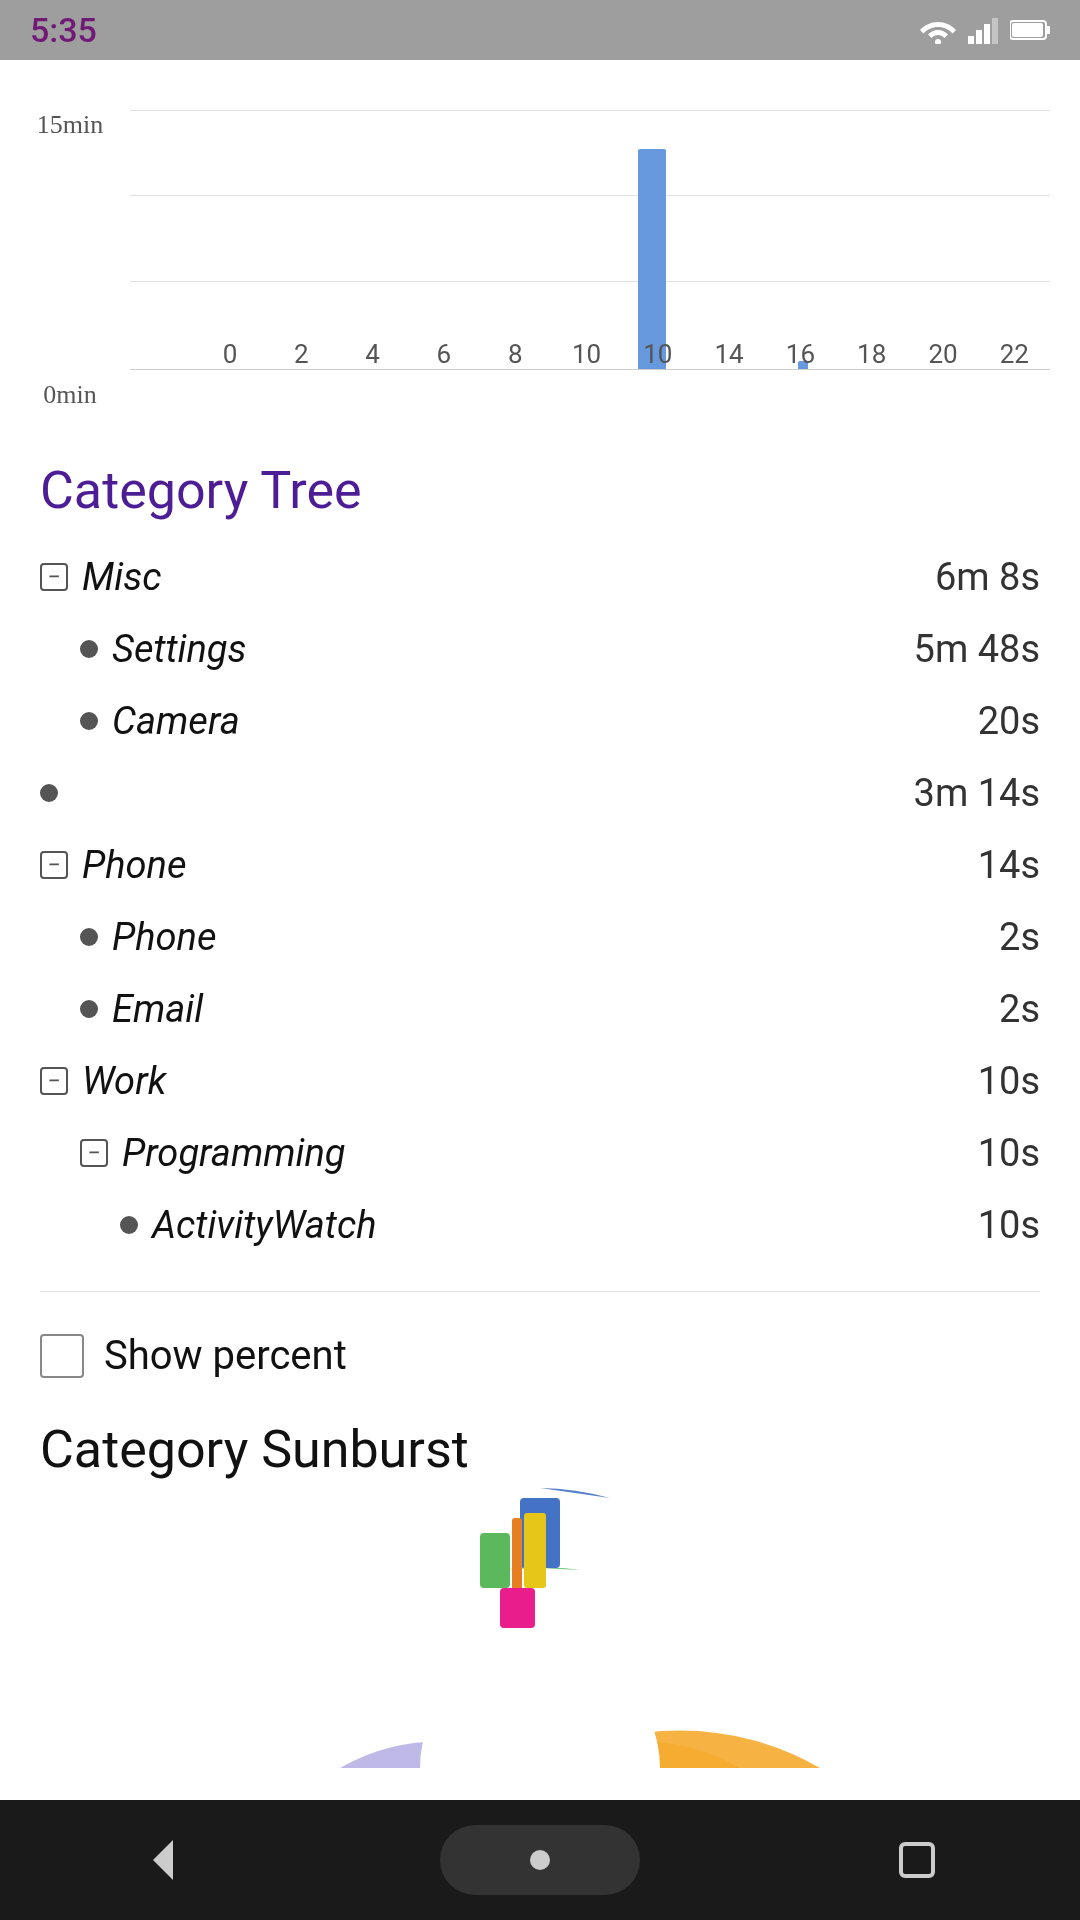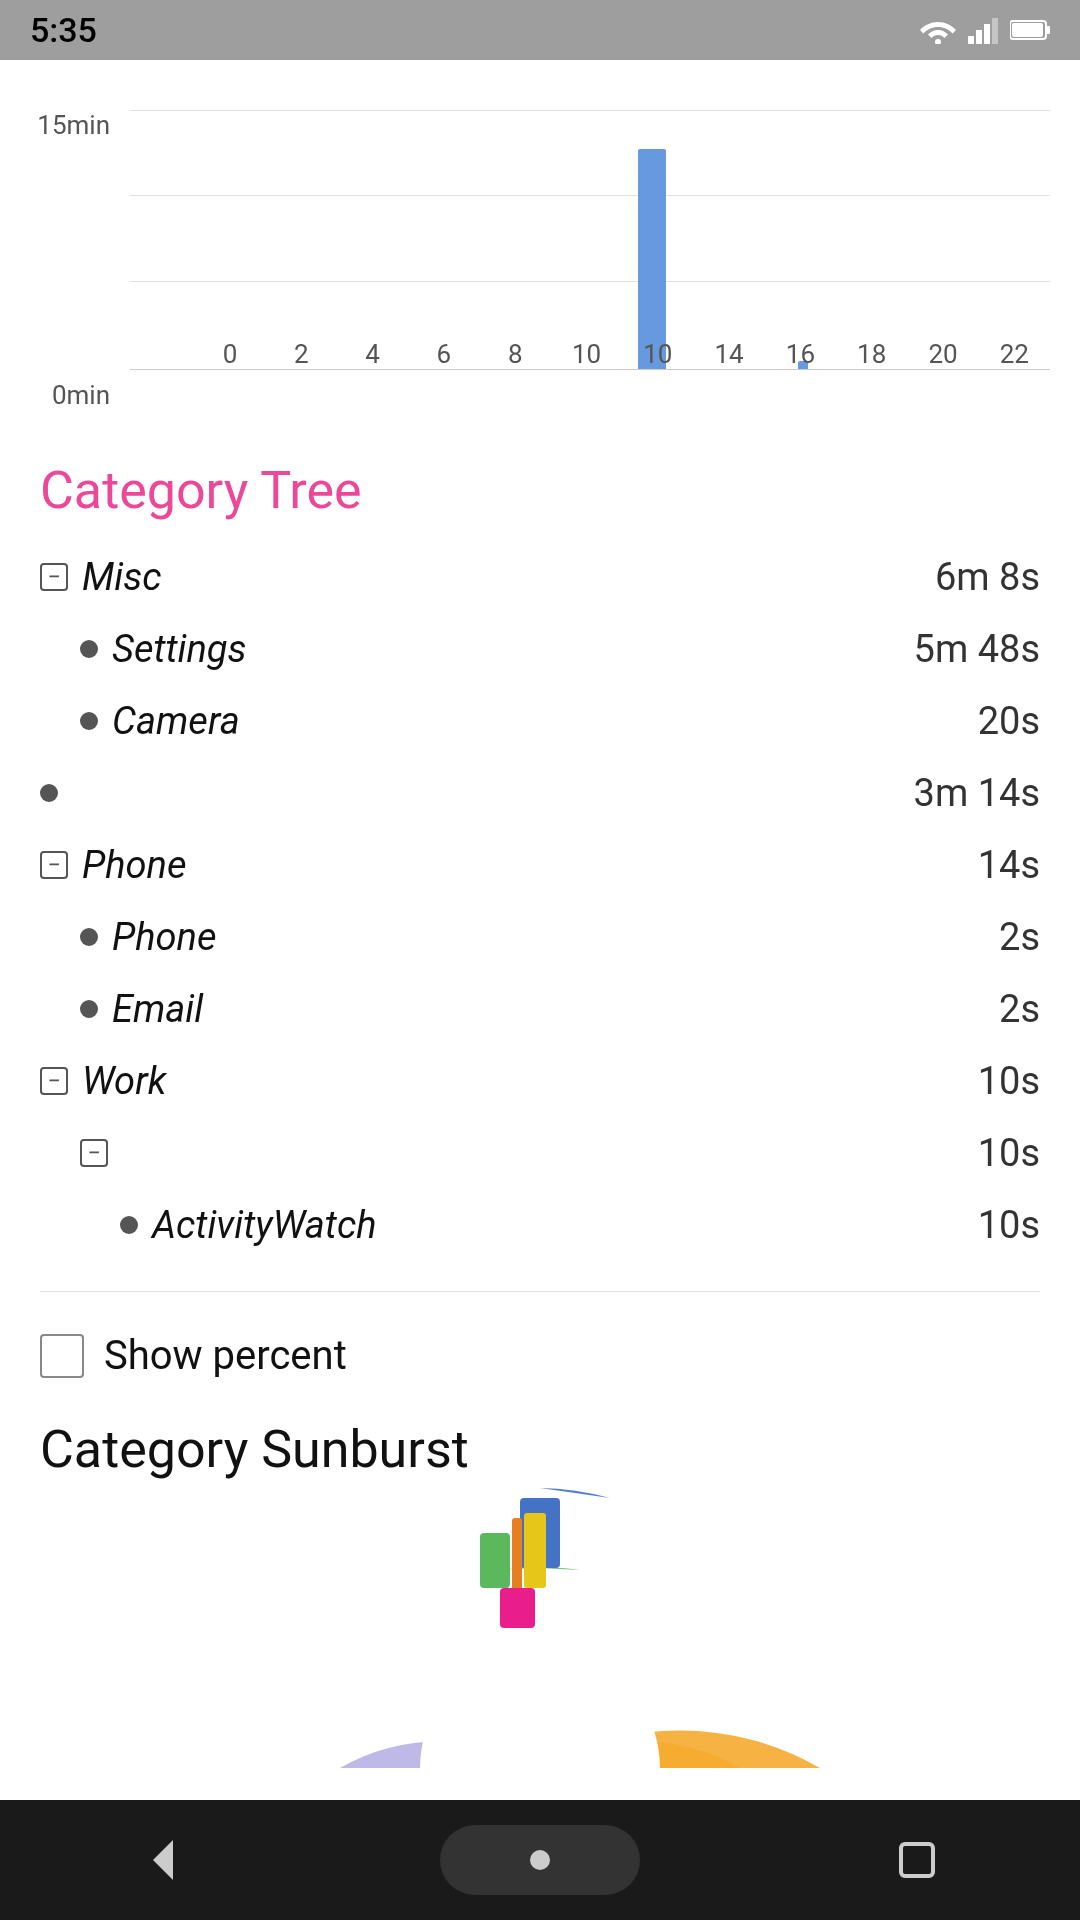--- a/index.html
+++ b/index.html
@@ -20,21 +20,21 @@
     .status-bar {
       background: #9e9e9e;
       height: 60px;
       display: flex;
       align-items: center;
       padding: 0 30px;
       justify-content: space-between;
       flex-shrink: 0;
     }
     .status-time {
-      color: #000000;
+      color: #701a75;
       font-size: 34px;
       font-weight: 500;
     }
     .status-icons {
       display: flex;
       align-items: center;
       gap: 12px;
     }
     .status-icons svg {
       fill: white;
@@ -56,22 +56,23 @@
 
     .chart-y-labels {
       position: absolute;
       left: 0;
       top: 0;
       height: 100%;
       width: 90px;
       display: flex;
       flex-direction: column;
       justify-content: space-between;
-      align-items: flex-end;
+      align-items: center;
       padding-right: 10px;
+      font-family: Liberation Serif, serif;
     }
     .y-label {
       font-size: 26px;
       color: #555;
     }
 
     .chart-plot {
       position: absolute;
       left: 100px;
       right: 0;
@@ -113,21 +114,21 @@
 
     
     .section {
       padding: 20px 40px;
     }
 
     .section-title {
       font-size: 52px;
       font-weight: 400;
       margin-bottom: 20px;
-      color: #ec4899;
+      color: #4c1d95;
     }
 
     .tree-row {
       display: flex;
       align-items: center;
       justify-content: space-between;
       padding: 14px 0;
       font-size: 38px;
     }
 
@@ -384,20 +385,21 @@
     <div class="tree-row-left">
       <div class="minus-icon"></div>
       <span>Work</span>
     </div>
     <span class="tree-value">10s</span>
   </div>
 
   <div class="tree-row indent-1">
     <div class="tree-row-left">
       <div class="minus-icon"></div>
+      <span>Programming</span>
     </div>
     <span class="tree-value">10s</span>
   </div>
 
   <div class="tree-row indent-2">
     <div class="tree-row-left">
       <div class="bullet"></div>
       <span>ActivityWatch</span>
     </div>
     <span class="tree-value">10s</span>

